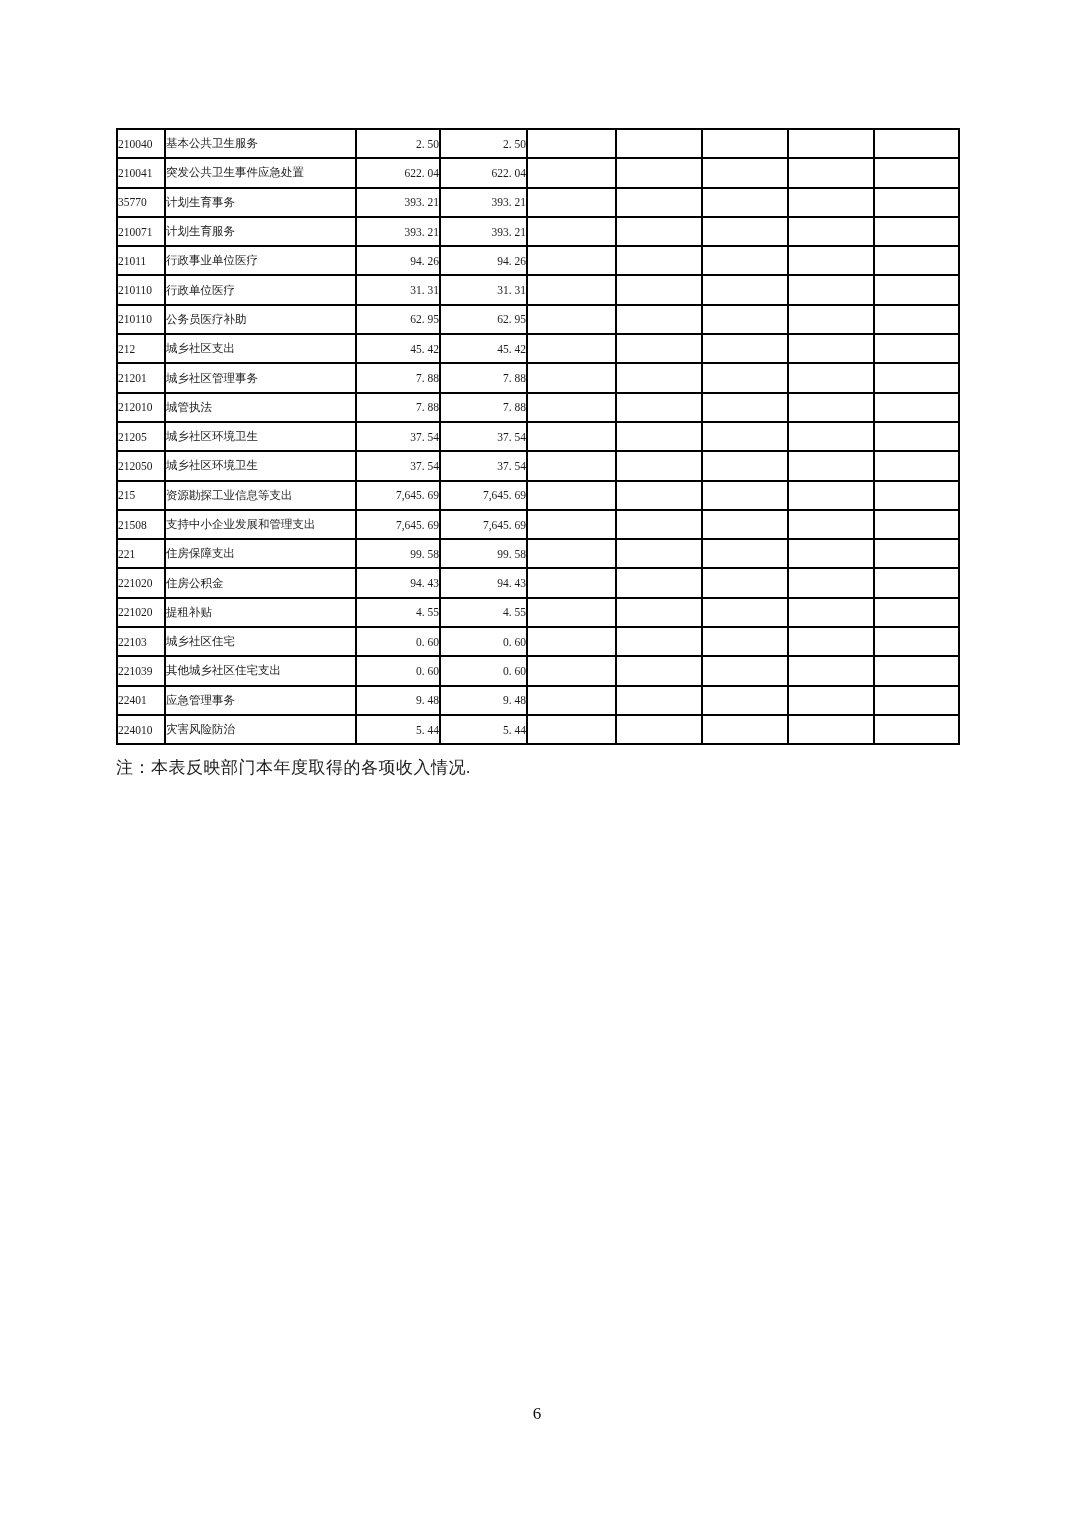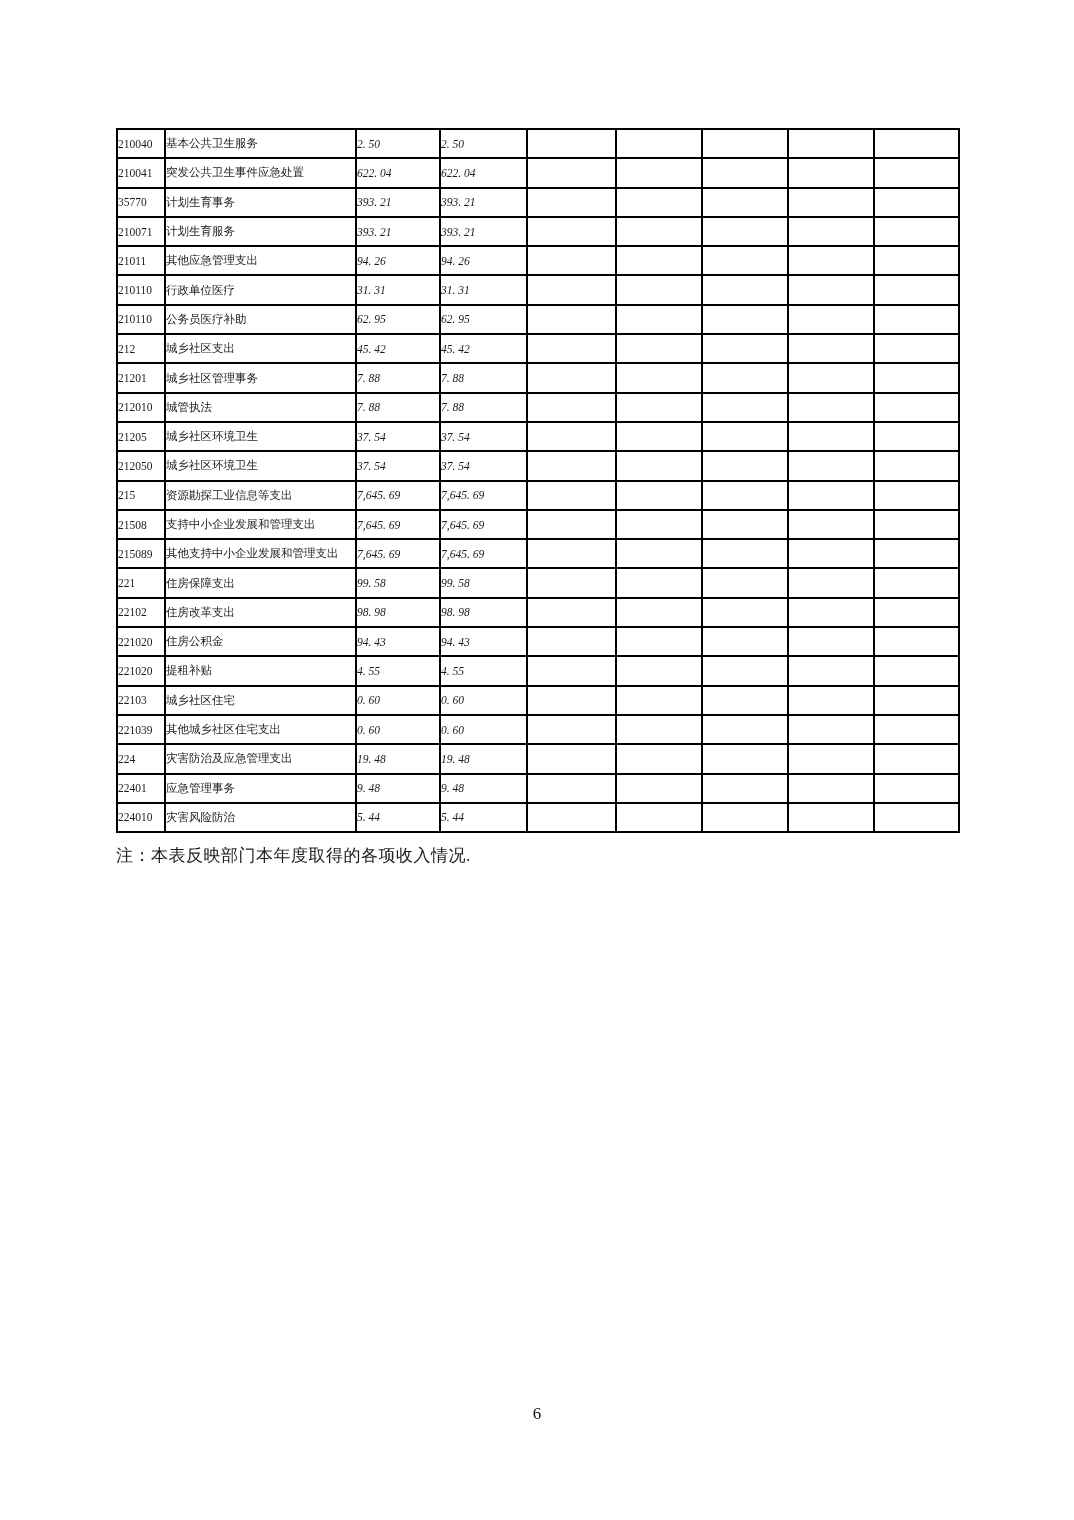--- a/index.html
+++ b/index.html
@@ -39,23 +39,22 @@
   }
   td.code {
     text-align: left;
     padding-left: 6px;
   }
   td.name {
     text-align: left;
     padding-left: 7px;
   }
   td.num {
-    text-align: left;
+    text-align: right;
     padding-right: 6px;
-    font-style: italic;
   }
   .note {
     margin-top: 11px;
     font-size: 17px;
     color: #1c1c1c;
     letter-spacing: 0.5px;
   }
   .page-number {
     position: absolute;
     top: 1404px;
@@ -127,21 +126,21 @@
     <td class="num">393. 21</td>
     <td class="empty"></td>
     <td class="empty"></td>
     <td class="empty"></td>
     <td class="empty"></td>
     <td class="empty"></td>
   </tr>
 
   <tr>
     <td class="code">21011</td>
-    <td class="name">其他应急管理支出</td>
+    <td class="name">行政事业单位医疗</td>
     <td class="num">94. 26</td>
     <td class="num">94. 26</td>
     <td class="empty"></td>
     <td class="empty"></td>
     <td class="empty"></td>
     <td class="empty"></td>
     <td class="empty"></td>
   </tr>
 
   <tr>
@@ -245,55 +244,33 @@
     <td class="name">支持中小企业发展和管理支出</td>
     <td class="num">7,645. 69</td>
     <td class="num">7,645. 69</td>
     <td class="empty"></td>
     <td class="empty"></td>
     <td class="empty"></td>
     <td class="empty"></td>
     <td class="empty"></td>
   </tr>
 
-  <tr>
-    <td class="code">215089</td>
-    <td class="name">其他支持中小企业发展和管理支出</td>
-    <td class="num">7,645. 69</td>
-    <td class="num">7,645. 69</td>
-    <td class="empty"></td>
-    <td class="empty"></td>
-    <td class="empty"></td>
-    <td class="empty"></td>
-    <td class="empty"></td>
-  </tr>
 
   <tr>
     <td class="code">221</td>
     <td class="name">住房保障支出</td>
     <td class="num">99. 58</td>
     <td class="num">99. 58</td>
     <td class="empty"></td>
     <td class="empty"></td>
     <td class="empty"></td>
     <td class="empty"></td>
     <td class="empty"></td>
   </tr>
 
-  <tr>
-    <td class="code">22102</td>
-    <td class="name">住房改革支出</td>
-    <td class="num">98. 98</td>
-    <td class="num">98. 98</td>
-    <td class="empty"></td>
-    <td class="empty"></td>
-    <td class="empty"></td>
-    <td class="empty"></td>
-    <td class="empty"></td>
-  </tr>
 
   <tr>
     <td class="code">221020</td>
     <td class="name">住房公积金</td>
     <td class="num">94. 43</td>
     <td class="num">94. 43</td>
     <td class="empty"></td>
     <td class="empty"></td>
     <td class="empty"></td>
     <td class="empty"></td>
@@ -329,31 +306,20 @@
     <td class="name">其他城乡社区住宅支出</td>
     <td class="num">0. 60</td>
     <td class="num">0. 60</td>
     <td class="empty"></td>
     <td class="empty"></td>
     <td class="empty"></td>
     <td class="empty"></td>
     <td class="empty"></td>
   </tr>
 
-  <tr>
-    <td class="code">224</td>
-    <td class="name">灾害防治及应急管理支出</td>
-    <td class="num">19. 48</td>
-    <td class="num">19. 48</td>
-    <td class="empty"></td>
-    <td class="empty"></td>
-    <td class="empty"></td>
-    <td class="empty"></td>
-    <td class="empty"></td>
-  </tr>
 
   <tr>
     <td class="code">22401</td>
     <td class="name">应急管理事务</td>
     <td class="num">9. 48</td>
     <td class="num">9. 48</td>
     <td class="empty"></td>
     <td class="empty"></td>
     <td class="empty"></td>
     <td class="empty"></td>

